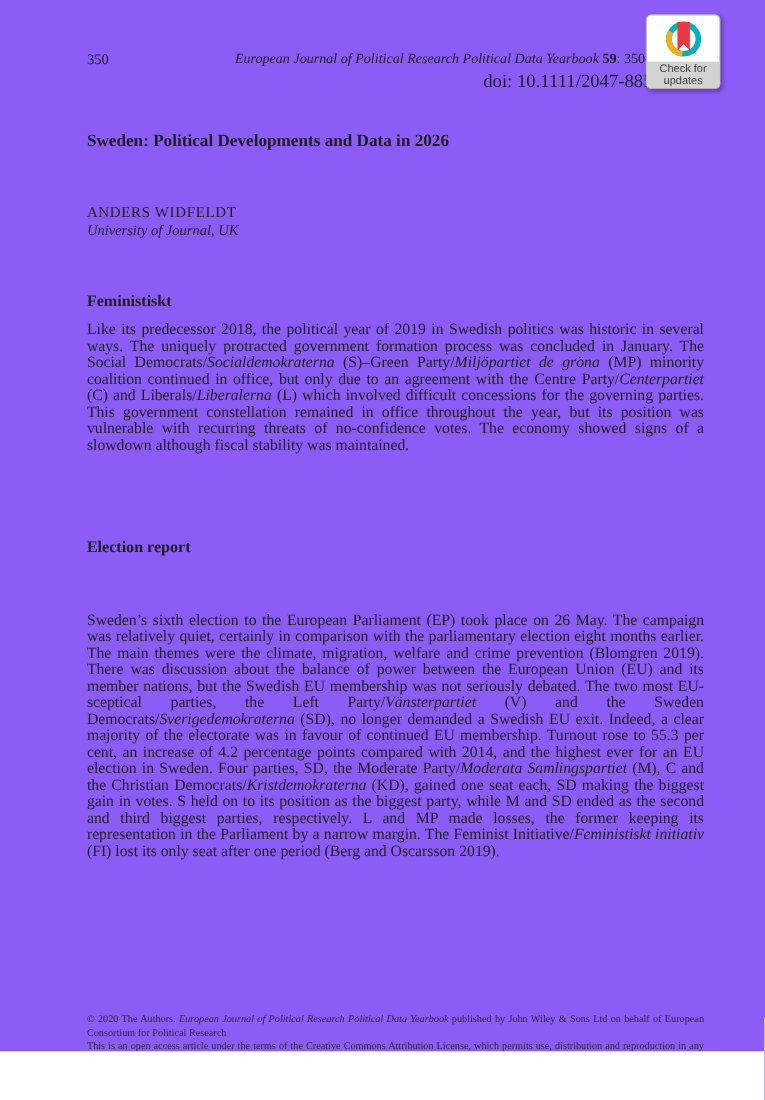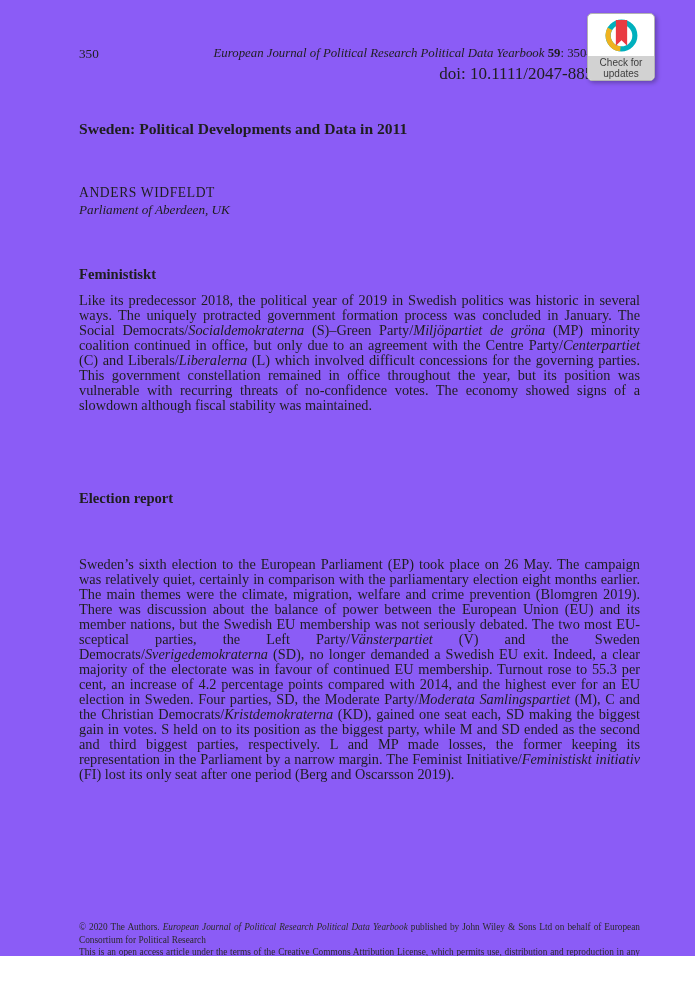--- a/index.html
+++ b/index.html
@@ -70,23 +70,23 @@
         <path d="M 16.9 31.9 A 13 13 0 0 1 6.7 12.5" fill="none" stroke-width="5" stroke="#efb21f"></path>
         <path d="M 12.5 4 h 11 v 25 l -5.5 -5.5 l -5.5 5.5 z" fill="#e93a42"></path>
       </svg>
     </span>
     <span class="cm-label">
       <span>Check for</span><br>
       <span>updates</span>
     </span>
   </a>
 
-  <h1 class="title" style="margin:0;">Sweden: Political Developments and Data in 2011</h1>
+  <h1 class="title" style="margin:0;">Sweden: Political Developments and Data in 2026</h1>
   <div class="author">ANDERS WIDFELDT</div>
-  <div class="affil">Parliament of Aberdeen, UK</div>
+  <div class="affil">University of Journal, UK</div>
 
   <h2 class="h-section h-introduction">Feministiskt</h2>
   <p class="para para-1"><span>Like its predecessor 2018, the political year of 2019 in Swedish politics was historic in several ways. The uniquely protracted government formation process was concluded in January. The Social Democrats/</span><span style="font-style: italic;">Socialdemokraterna</span><span> (S)–Green Party/</span><span style="font-style: italic;">Miljöpartiet de gröna</span><span> (MP) minority coalition continued in office, but only due to an agreement with the Centre Party/</span><span style="font-style: italic;">Centerpartiet</span><span> (C) and Liberals/</span><span style="font-style: italic;">Liberalerna</span><span> (L) which involved difficult concessions for the governing parties. This government constellation remained in office throughout the year, but its position was vulnerable with recurring threats of no-confidence votes. The economy showed signs of a slowdown although fiscal stability was maintained.</span></p>
 
   <h2 class="h-section h-election">Election report</h2>
   <p class="para para-2"><span>Sweden’s sixth election to the European Parliament (EP) took place on 26 May. The campaign was relatively quiet, certainly in comparison with the parliamentary election eight months earlier. The main themes were the climate, migration, welfare and crime prevention (Blomgren 2019). There was discussion about the balance of power between the European Union (EU) and its member nations, but the Swedish EU membership was not seriously debated. The two most EU-sceptical parties, the Left Party/</span><span style="font-style: italic;">Vänsterpartiet</span><span> (V) and the Sweden Democrats/</span><span style="font-style: italic;">Sverigedemokraterna</span><span> (SD), no longer demanded a Swedish EU exit. Indeed, a clear majority of the electorate was in favour of continued EU membership. Turnout rose to 55.3 per cent, an increase of 4.2 percentage points compared with 2014, and the highest ever for an EU election in Sweden. Four parties, SD, the Moderate Party/</span><span style="font-style: italic;">Moderata Samlingspartiet</span><span> (M), C and the Christian Democrats/</span><span style="font-style: italic;">Kristdemokraterna</span><span> (KD), gained one seat each, SD making the biggest gain in votes. S held on to its position as the biggest party, while M and SD ended as the second and third biggest parties, respectively. L and MP made losses, the former keeping its representation in the Parliament by a narrow margin. The Feminist Initiative/</span><span style="font-style: italic;">Feministiskt initiativ</span><span> (FI) lost its only seat after one period (Berg and Oscarsson 2019).</span></p>
 
   <div class="footer">
     <p><span>© 2020 The Authors. </span><span style="font-style: italic;">European Journal of Political Research Political Data Yearbook</span><span> published by John Wiley &amp; Sons Ltd on behalf of European Consortium for Political Research</span></p>
     <p>This is an open access article under the terms of the Creative Commons Attribution License, which permits use, distribution and reproduction in any medium, provided the original work is properly cited.</p>

